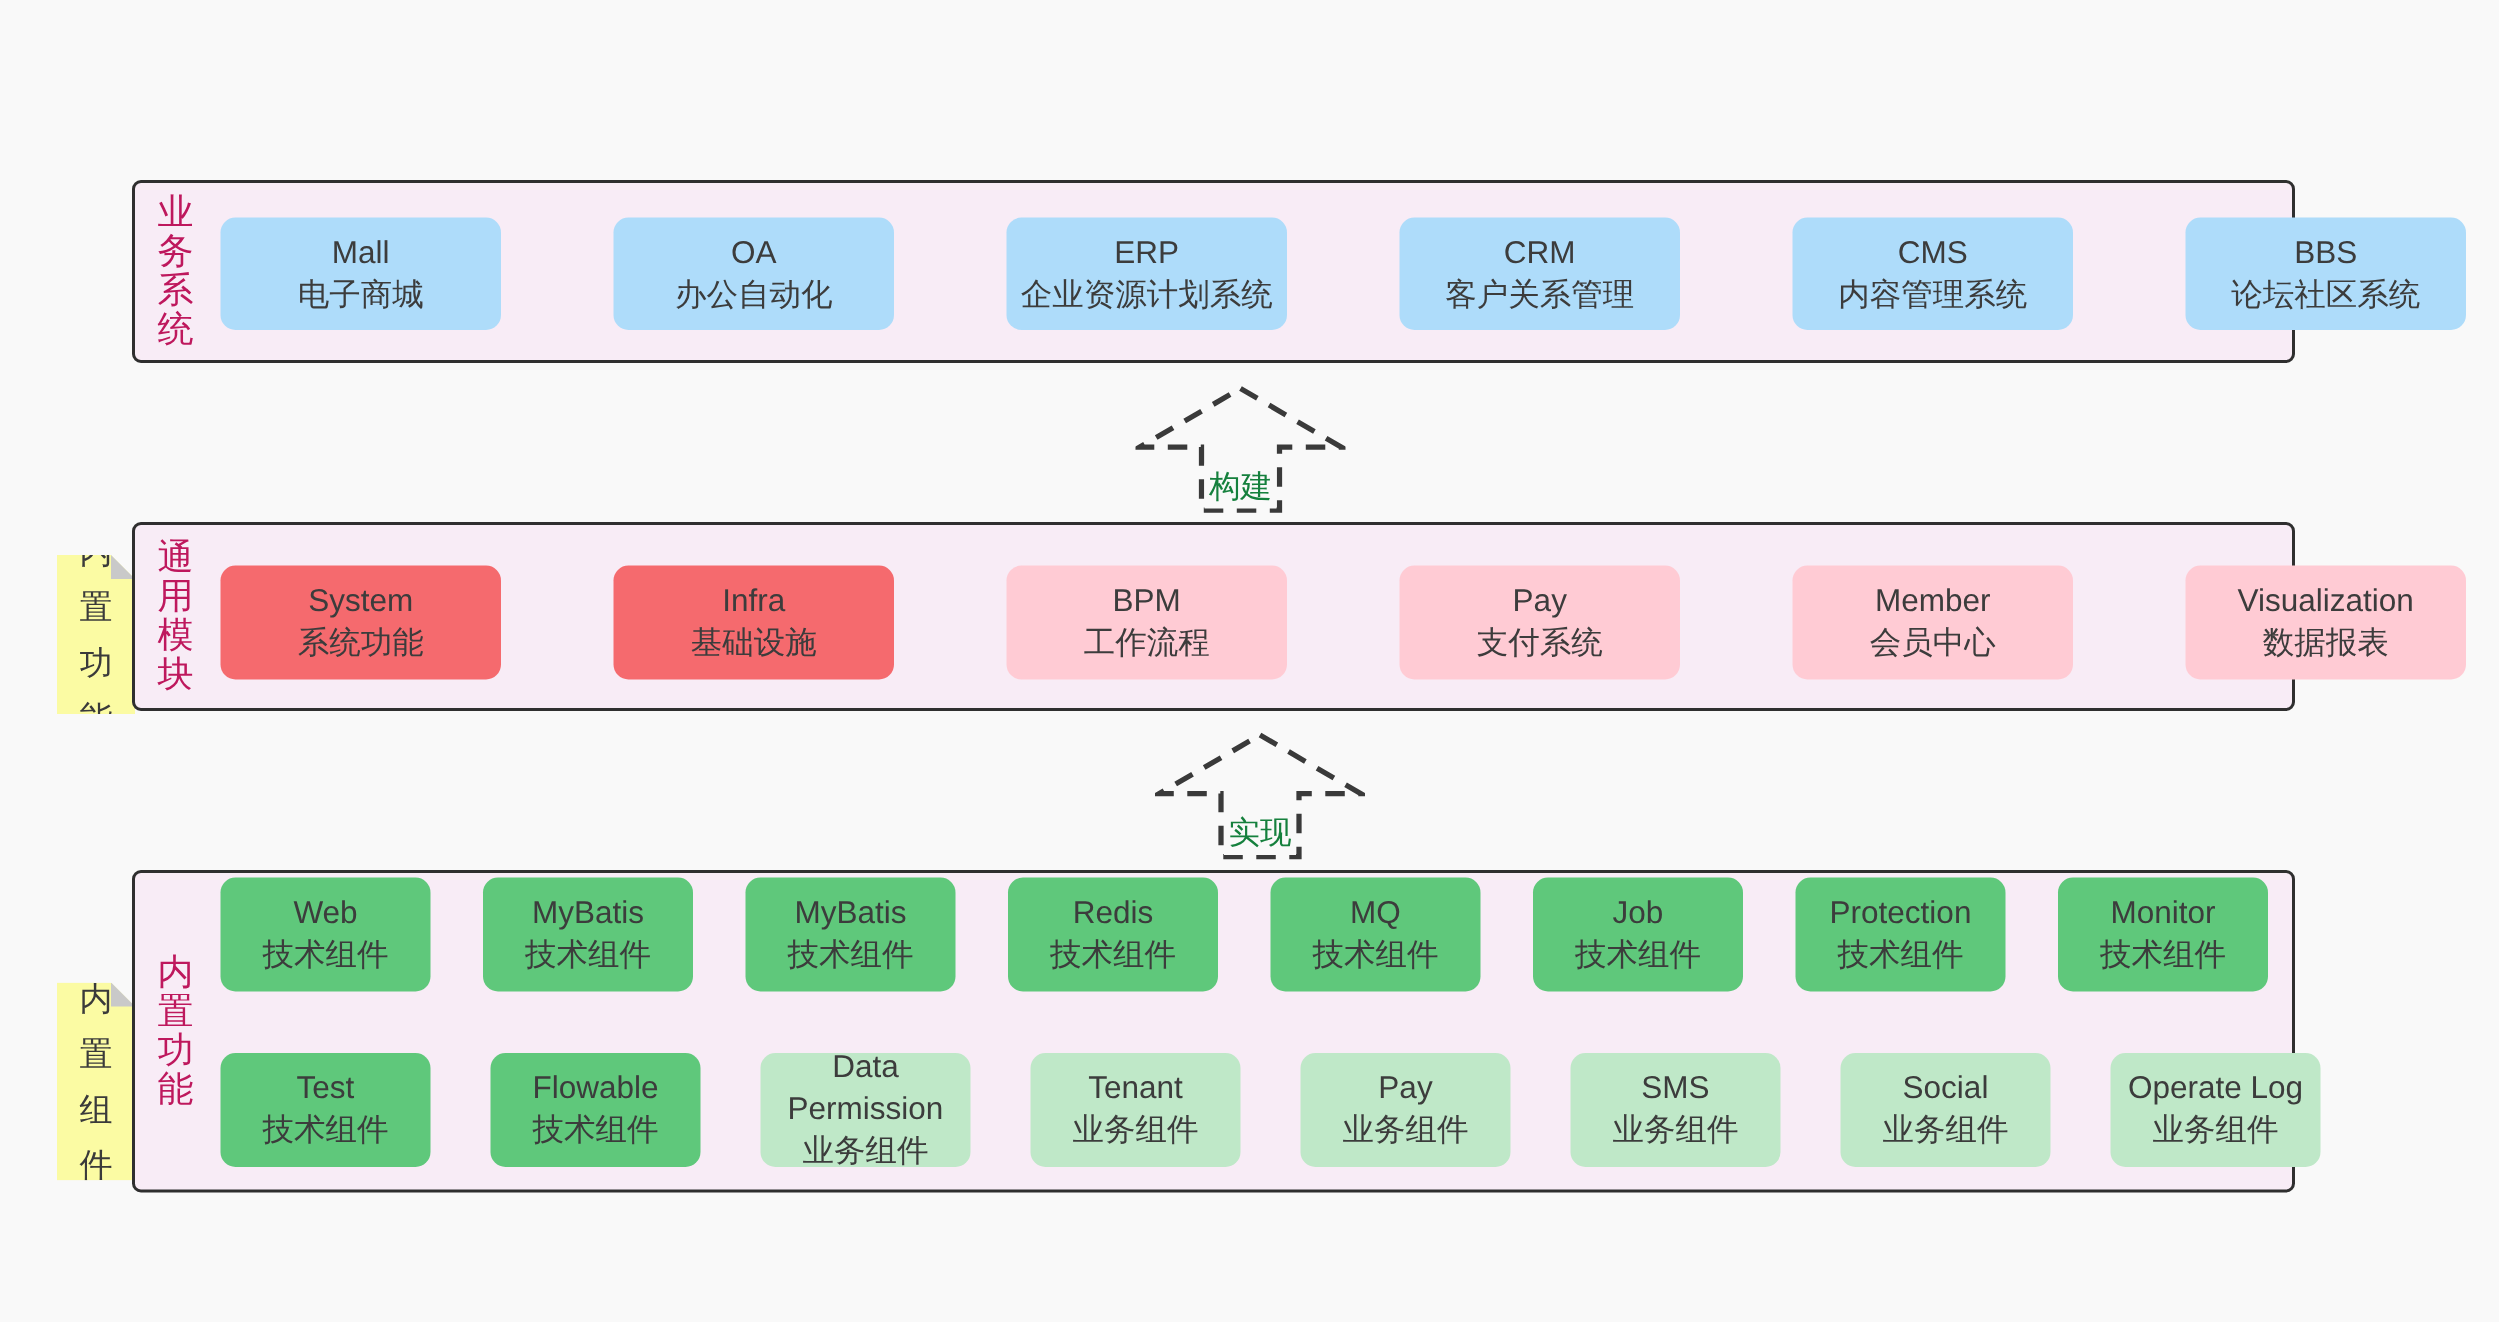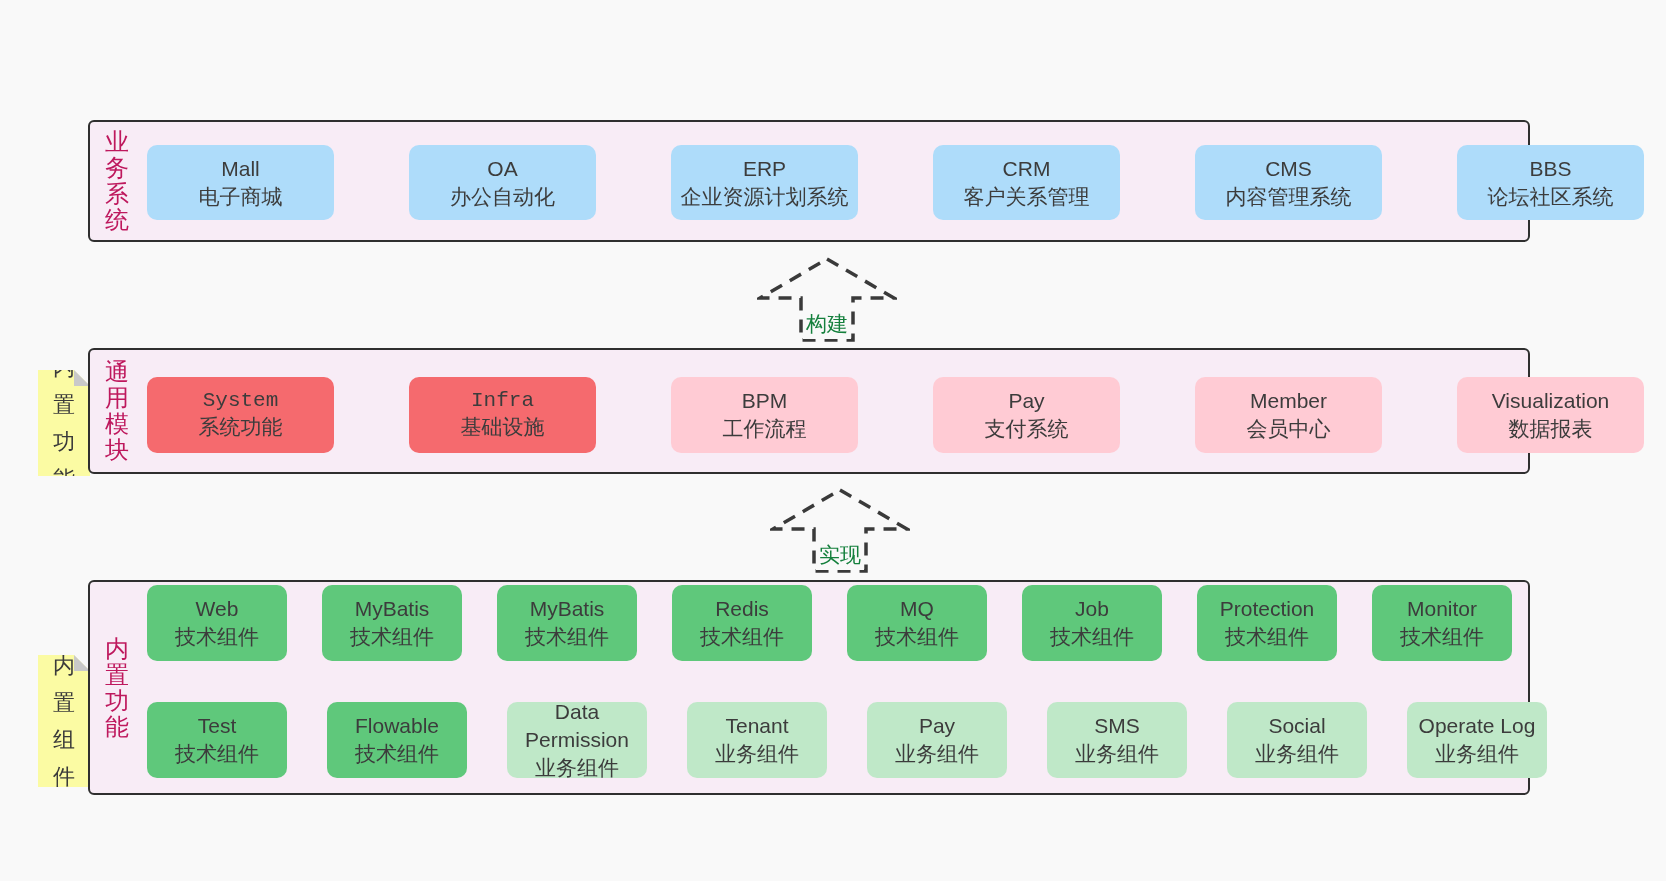--- a/index.html
+++ b/index.html
@@ -23,21 +23,21 @@
   .band-3 .box-row{gap:35px;}
   .band-3 .row-a{top:3px;}
   .band-3 .row-b{top:120px;gap:40px;}
 
   .box{width:187px;height:75px;border-radius:10px;display:flex;flex-direction:column;
        align-items:center;justify-content:center;text-align:center;
        font-size:21px;line-height:28px;padding:0 6px;box-sizing:border-box;}
   .band-2 .box{height:76px;}
   .band-3 .box{width:140px;height:76px;}
   .blue{background:#aedcfa;}
-  .red{background:#f56a6e;font-family:Liberation Mono, monospace;}
+  .red{background:#f56a6e;}
   .pink{background:#ffcbd4;}
   .green{background:#5fc87b;}
   .lightgreen{background:#bfe8c8;}
 
   
   .arrow{position:absolute;width:140px;height:88px;z-index:1;}
   .arrow-1{left:757px;top:256px;}
   .arrow-2{left:770px;top:487px;}
   .arrow svg{display:block;width:100%;height:100%;}
   .arrow-label{position:absolute;left:50%;top:47px;transform:translate(-50%,-50%);

